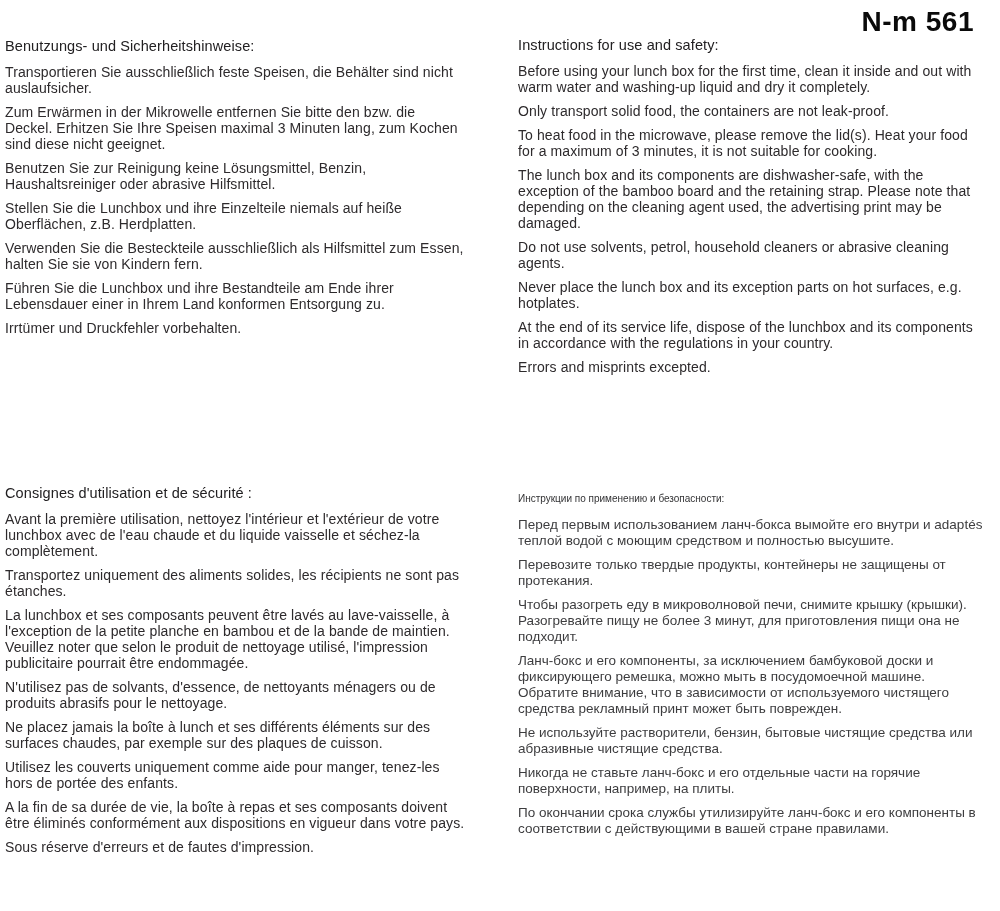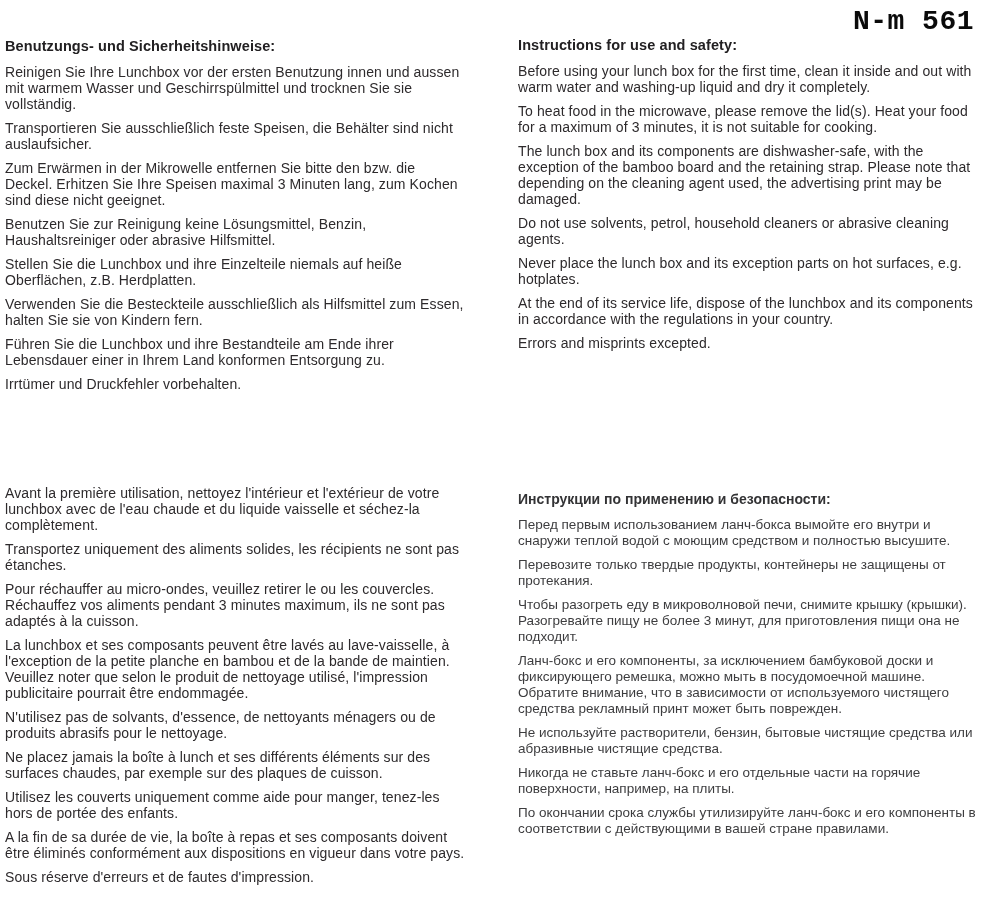--- a/index.html
+++ b/index.html
@@ -17,106 +17,106 @@
     background: #ffffff;
   }
   .doc-title {
     position: absolute;
     top: 6px;
     right: 26px;
     font-size: 28px;
     font-weight: 700;
     letter-spacing: 0.5px;
     color: #0a0a0a;
-    font-family: Liberation Mono, monospace;
+    font-family: Liberation Sans, sans-serif;
   }
   .section {
     position: absolute;
     color: #2d2a2c;
   }
   .section.latin {
     font-size: 14px;
     line-height: 16px;
     letter-spacing: 0.1px;
   }
   .section.cyrillic {
     font-size: 13.5px;
     line-height: 16px;
     color: #3d3d3f;
   }
   .section h2 {
     font-size: 14.5px;
-    font-weight: 700;
+    font-weight: 400;
     margin-bottom: 10px;
     color: #222022;
   }
   .section.cyrillic h2 {
-    font-size: 14px;
+    font-size: 10px;
     color: #333335;
   }
   .section p {
     margin-bottom: 8px;
   }
   #sec-german  { left: 5px;   top: 38px;  width: 460px; }
   #sec-english { left: 518px; top: 37px;  width: 465px; }
   #sec-french  { left: 5px;   top: 485px; width: 460px; }
   #sec-russian { left: 518px; top: 491px; width: 468px; }
 </style>
 </head>
 <body>
 
 <div class="page">
 
   <div class="doc-title">N-m 561</div>
 
   <div class="section latin" id="sec-german">
     <h2>Benutzungs- und Sicherheitshinweise:</h2>
     <div>
-        <p>Reinigen Sie Ihre Lunchbox vor der ersten Benutzung innen und aussen mit warmem Wasser und Geschirrspülmittel und trocknen Sie sie vollständig.</p>
         <p>Transportieren Sie ausschließlich feste Speisen, die Behälter sind nicht auslaufsicher.</p>
         <p>Zum Erwärmen in der Mikrowelle entfernen Sie bitte den bzw. die Deckel. Erhitzen Sie Ihre Speisen maximal 3 Minuten lang, zum Kochen sind diese nicht geeignet.</p>
         <p>Benutzen Sie zur Reinigung keine Lösungsmittel, Benzin, Haushaltsreiniger oder abrasive Hilfsmittel.</p>
         <p>Stellen Sie die Lunchbox und ihre Einzelteile niemals auf heiße Oberflächen, z.B. Herdplatten.</p>
         <p>Verwenden Sie die Besteckteile ausschließlich als Hilfsmittel zum Essen, halten Sie sie von Kindern fern.</p>
         <p>Führen Sie die Lunchbox und ihre Bestandteile am Ende ihrer Lebensdauer einer in Ihrem Land konformen Entsorgung zu.</p>
         <p>Irrtümer und Druckfehler vorbehalten.</p>
       </div>
   </div>
 
   <div class="section latin" id="sec-english">
     <h2>Instructions for use and safety:</h2>
     <div>
         <p>Before using your lunch box for the first time, clean it inside and out with warm water and washing-up liquid and dry it completely.</p>
+        <p>Only transport solid food, the containers are not leak-proof.</p>
         <p>To heat food in the microwave, please remove the lid(s). Heat your food for a maximum of 3 minutes, it is not suitable for cooking.</p>
         <p>The lunch box and its components are dishwasher-safe, with the exception of the bamboo board and the retaining strap. Please note that depending on the cleaning agent used, the advertising print may be damaged.</p>
         <p>Do not use solvents, petrol, household cleaners or abrasive cleaning agents.</p>
         <p>Never place the lunch box and its exception parts on hot surfaces, e.g. hotplates.</p>
         <p>At the end of its service life, dispose of the lunchbox and its components in accordance with the regulations in your country.</p>
         <p>Errors and misprints excepted.</p>
       </div>
   </div>
 
   <div class="section latin" id="sec-french">
+    <h2>Consignes d'utilisation et de sécurité :</h2>
     <div>
         <p>Avant la première utilisation, nettoyez l'intérieur et l'extérieur de votre lunchbox avec de l'eau chaude et du liquide vaisselle et séchez-la complètement.</p>
         <p>Transportez uniquement des aliments solides, les récipients ne sont pas étanches.</p>
-        <p>Pour réchauffer au micro-ondes, veuillez retirer le ou les couvercles. Réchauffez vos aliments pendant 3 minutes maximum, ils ne sont pas adaptés à la cuisson.</p>
         <p>La lunchbox et ses composants peuvent être lavés au lave-vaisselle, à l'exception de la petite planche en bambou et de la bande de maintien. Veuillez noter que selon le produit de nettoyage utilisé, l'impression publicitaire pourrait être endommagée.</p>
         <p>N'utilisez pas de solvants, d'essence, de nettoyants ménagers ou de produits abrasifs pour le nettoyage.</p>
         <p>Ne placez jamais la boîte à lunch et ses différents éléments sur des surfaces chaudes, par exemple sur des plaques de cuisson.</p>
         <p>Utilisez les couverts uniquement comme aide pour manger, tenez-les hors de portée des enfants.</p>
         <p>A la fin de sa durée de vie, la boîte à repas et ses composants doivent être éliminés conformément aux dispositions en vigueur dans votre pays.</p>
         <p>Sous réserve d'erreurs et de fautes d'impression.</p>
       </div>
   </div>
 
   <div class="section cyrillic" id="sec-russian">
     <h2>Инструкции по применению и безопасности:</h2>
     <div>
-        <p>Перед первым использованием ланч-бокса вымойте его внутри и снаружи теплой водой с моющим средством и полностью высушите.</p>
+        <p>Перед первым использованием ланч-бокса вымойте его внутри и adaptés теплой водой с моющим средством и полностью высушите.</p>
         <p>Перевозите только твердые продукты, контейнеры не защищены от протекания.</p>
         <p>Чтобы разогреть еду в микроволновой печи, снимите крышку (крышки). Разогревайте пищу не более 3 минут, для приготовления пищи она не подходит.</p>
         <p>Ланч-бокс и его компоненты, за исключением бамбуковой доски и фиксирующего ремешка, можно мыть в посудомоечной машине. Обратите внимание, что в зависимости от используемого чистящего средства рекламный принт может быть поврежден.</p>
         <p>Не используйте растворители, бензин, бытовые чистящие средства или абразивные чистящие средства.</p>
         <p>Никогда не ставьте ланч-бокс и его отдельные части на горячие поверхности, например, на плиты.</p>
         <p>По окончании срока службы утилизируйте ланч-бокс и его компоненты в соответствии с действующими в вашей стране правилами.</p>
       </div>
   </div>
 
 </div>

